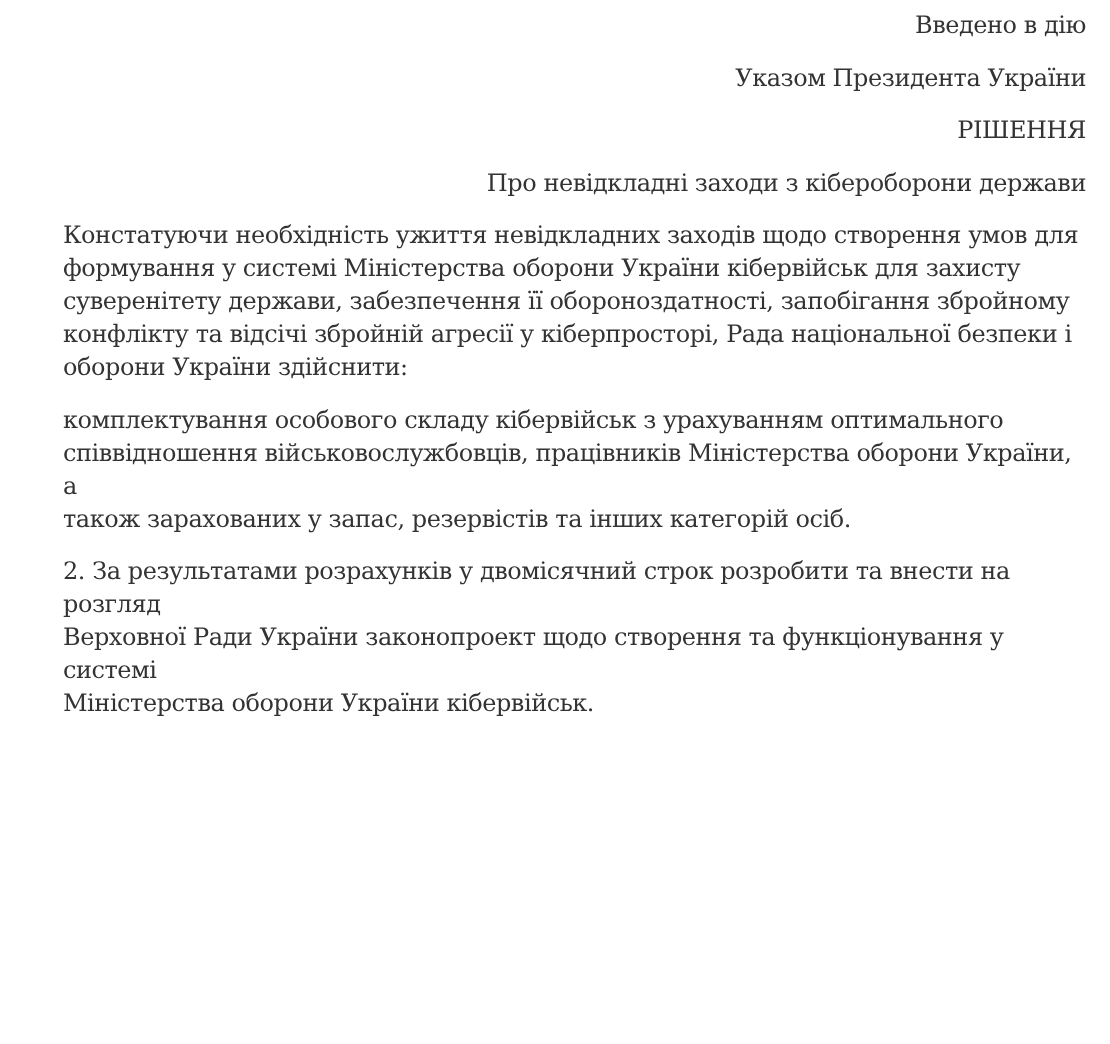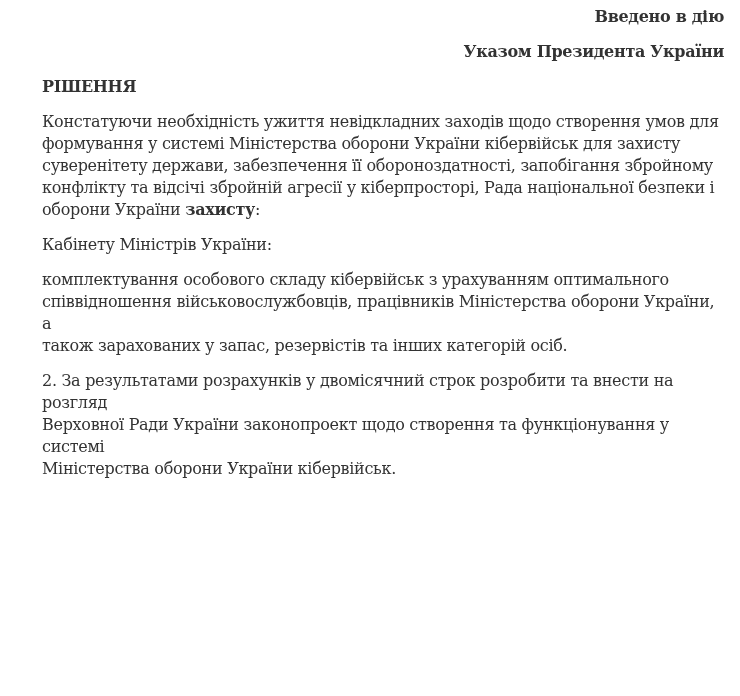--- a/index.html
+++ b/index.html
@@ -22,46 +22,46 @@
     background: #ffffff;
   }
   .page p {
     margin: 13px 0;
     font-size: 16px;
     line-height: 22px;
     letter-spacing: -0.3px;
     white-space: pre-line;
   }
   .page p:first-child { margin-top: 0; }
-  .right  { text-align: right; font-weight: bold; }
-  .center { text-align: left; }
-  .bold   { font-weight: bold; }
+  .right  { text-align: right; }
+  .center { text-align: right; }
+  .bold   { font-weight: normal; }
 </style>
 </head>
 <body>
 
 <div class="page">
 
   <p class="right bold">Введено в дію</p>
 
   <p class="right">Указом Президента України</p>
 
 
   <p class="center bold">РІШЕННЯ</p>
 
 
 
+  <p class="center bold">Про невідкладні заходи з кібероборони держави</p>
 
   <p><span>Констатуючи необхідність ужиття невідкладних заходів щодо створення умов для
 формування у системі Міністерства оборони України кібервійськ для захисту
 суверенітету держави, забезпечення її обороноздатності, запобігання збройному
 конфлікту та відсічі збройній агресії у кіберпросторі, Рада національної безпеки і
-оборони України </span><span class="bold">захисту</span><span>:</span></p>
+оборони України </span><span class="bold">здійснити</span><span>:</span></p>
 
-  <p>Кабінету Міністрів України:</p>
 
 
 
   <p>комплектування особового складу кібервійськ з урахуванням оптимального
 співвідношення військовослужбовців, працівників Міністерства оборони України, а
 також зарахованих у запас, резервістів та інших категорій осіб.</p>
 
   <p>2. За результатами розрахунків у двомісячний строк розробити та внести на розгляд
 Верховної Ради України законопроект щодо створення та функціонування у системі
 Міністерства оборони України кібервійськ.</p>

